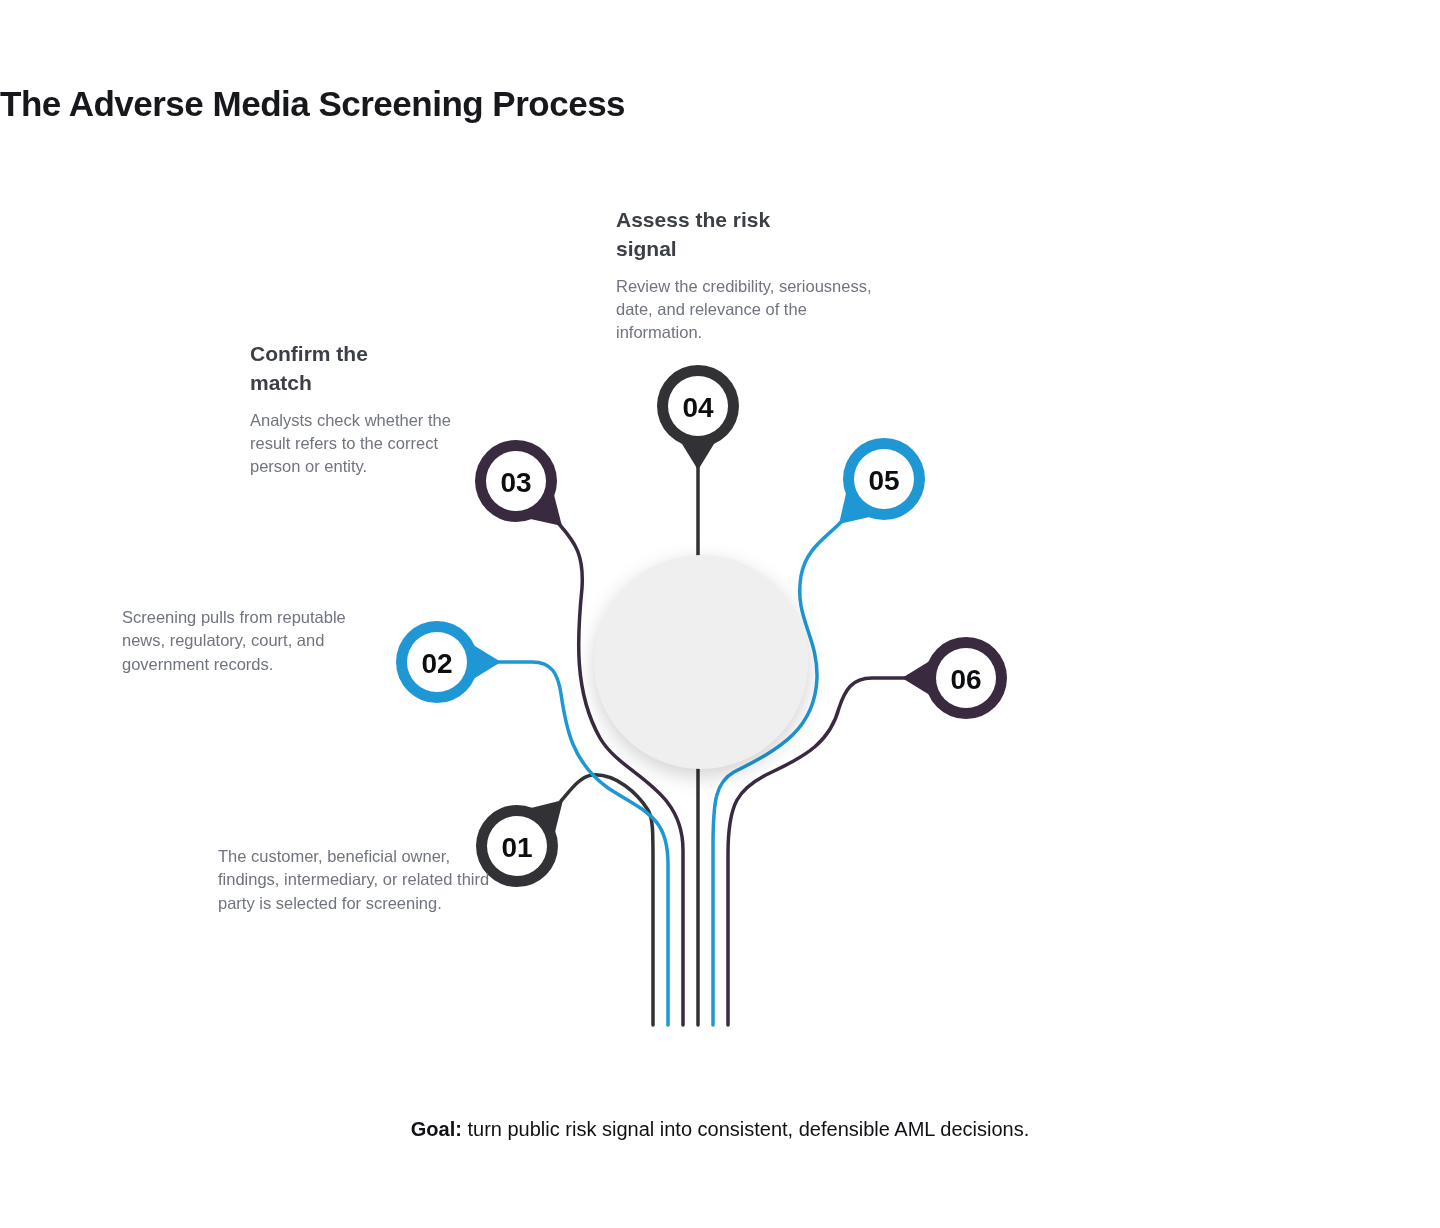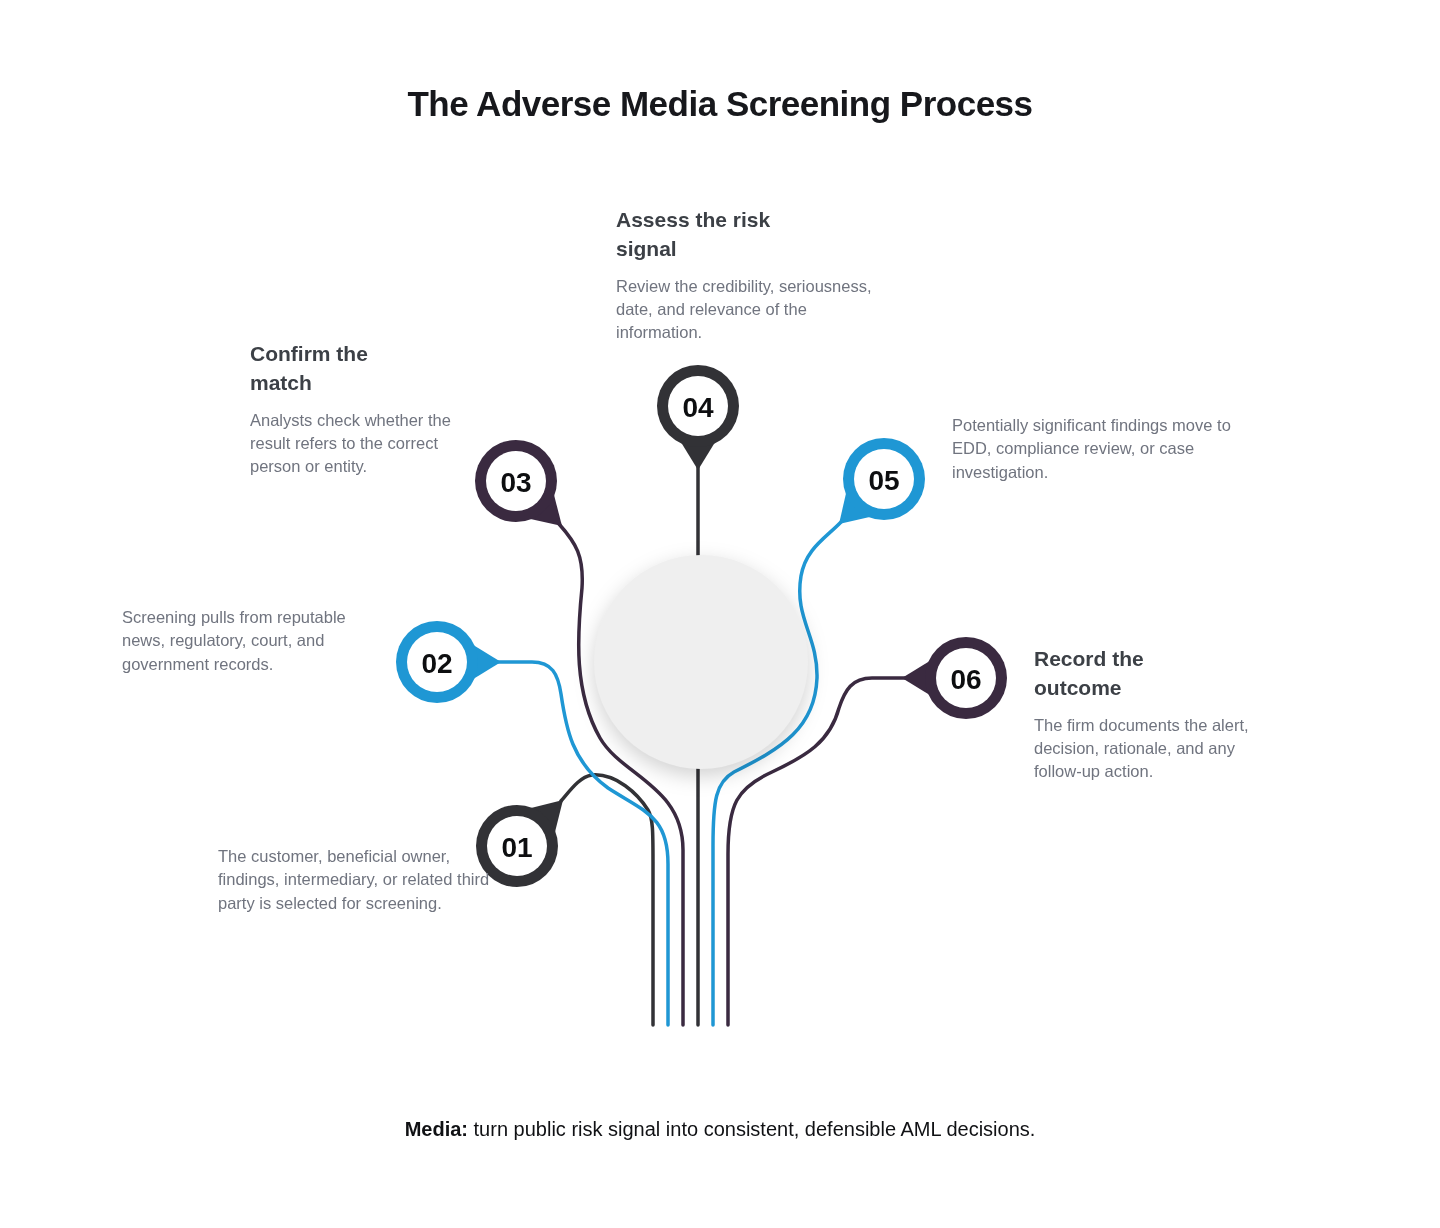--- a/index.html
+++ b/index.html
@@ -6,21 +6,21 @@
   body{
     width:1440px;height:1228px;
     background:#ffffff;
     font-family:"Liberation Sans", sans-serif;
     position:relative;
     overflow:hidden;
   }
   .canvas{position:absolute;inset:0;}
   .main-title{
     position:absolute;top:84px;left:0;width:1440px;
-    margin:0;text-align:center;
+    margin:0;
     font-size:35px;font-weight:800;letter-spacing:-0.5px;
     color:#17181c;
   }
   svg.diagram{position:absolute;left:0;top:0;width:1440px;height:1228px;}
   .conn{fill:none;stroke-width:3.5;stroke-linecap:round;stroke-linejoin:round;}
   .center-circle{
     fill:#efefef;
     filter:drop-shadow(0px 7px 10px rgba(0,0,0,0.18));
   }
   .pin-inner{fill:#ffffff;}
@@ -120,23 +120,18 @@
     <p class="step-title" style="max-width:145px">Confirm the match</p>
     <p class="step-desc">Analysts check whether the result refers to the correct person or entity.</p>
   </div>
 
   <div class="step" style="left:616px;top:206px;width:272px">
     <p class="step-title" style="max-width:185px">Assess the risk signal</p>
     <p class="step-desc">Review the credibility, seriousness, date, and relevance of the information.</p>
   </div>
 
   <div class="step" style="left:952px;top:414px;width:284px">
-    <p class="step-desc">Potentially significant findings move to EDD, compliance review, or case investigation.</p>
   </div>
 
-  <div class="step" style="left:1034px;top:645px;width:252px">
-    <p class="step-title" style="max-width:135px">Record the outcome</p>
-    <p class="step-desc">The firm documents the alert, decision, rationale, and any follow-up action.</p>
-  </div>
 
-  <p class="goal"><span class="goal-label">Media:</span><span> turn public risk signal into consistent, defensible AML decisions.</span></p>
+  <p class="goal"><span class="goal-label">Goal:</span><span> turn public risk signal into consistent, defensible AML decisions.</span></p>
 
 </div>
 
 </body></html>

